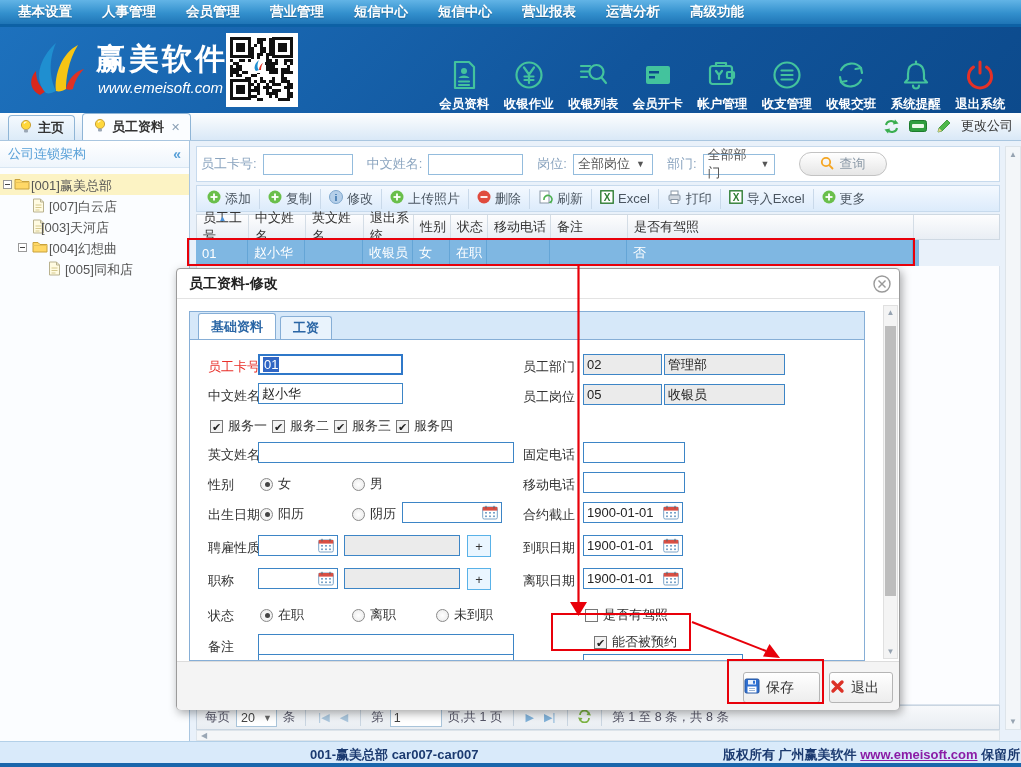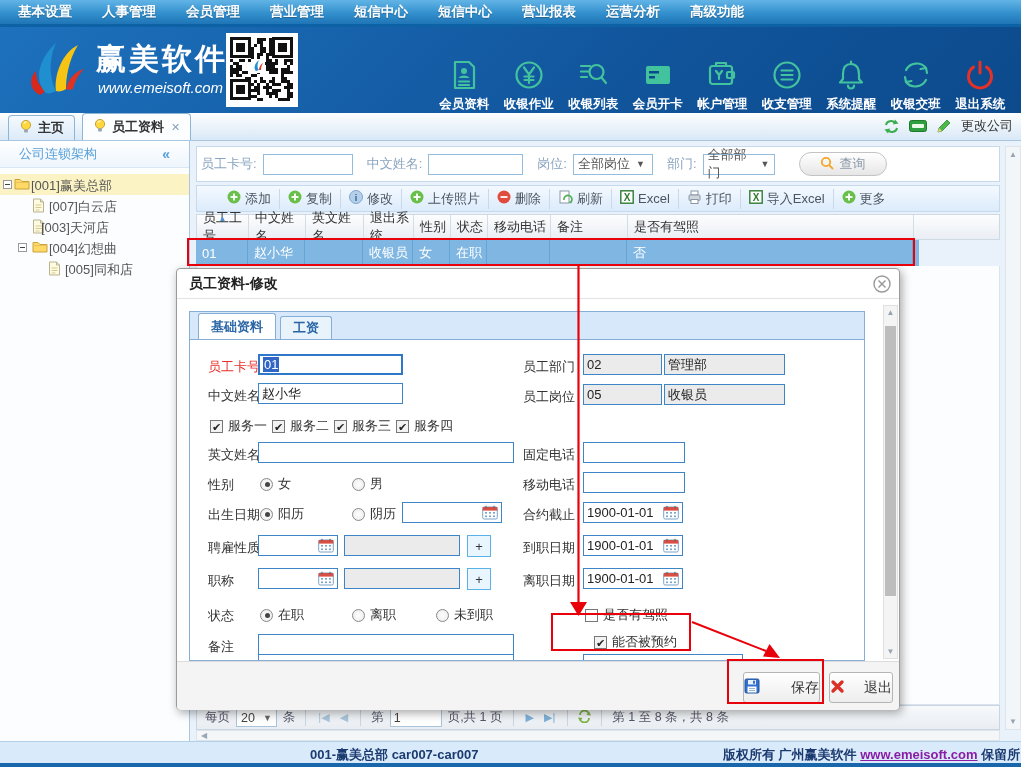--- a/index.html
+++ b/index.html
@@ -35,42 +35,42 @@
     border-radius:4px 4px 0 0; display:flex; align-items:center; padding:0 10px; gap:5px; cursor:pointer;
     font-size:13px; font-weight:bold; color:#333; background:linear-gradient(180deg,#f4f9fe,#dcebf8); }
   .ptab.active { background:#fbfdff; height:27px; }
   .tab-close { color:#8aa0b5; font-size:11px; margin-left:2px; cursor:pointer; }
   #company-tools { position:absolute; right:8px; top:4px; display:flex; align-items:center; gap:9px; }
   #company-tools span { display:flex; align-items:center; cursor:pointer; }
   #change-company-label { font-size:13px; color:#333; cursor:pointer; }
 
   
   #sidebar { position:absolute; left:0; top:141px; width:190px; height:600px; background:#fbfdff; border-right:1px solid #aac6e0; }
-  #sidebar-header { height:27px; border-bottom:1px solid #d8e6f3; display:flex; align-items:center; padding:0 19px;
+  #sidebar-header { height:27px; border-bottom:1px solid #d8e6f3; display:flex; align-items:center; padding:0 8px;
     background:linear-gradient(180deg,#ffffff,#eef5fc); }
   #sidebar-title { color:#58a0d8; font-size:13px; flex:1; }
   #sidebar-collapse { color:#58a0d8; font-size:14px; font-weight:bold; cursor:pointer; }
   .tree-node { position:relative; height:21px; display:flex; align-items:center; font-size:13px; color:#555; cursor:pointer; white-space:nowrap; }
   .tree-node.selected { background:#fcf3c4; }
   .expand-box { width:9px; height:9px; border:1px solid #9a9a9a; background:#fff; position:relative; display:inline-block; }
   .expand-box::after { content:""; position:absolute; left:1px; right:1px; top:3px; height:1px; background:#444; }
 
   
   #main { position:absolute; left:190px; top:141px; width:831px; height:600px; background:#e9f1fa; }
   #filter-panel { position:absolute; left:6px; top:5px; width:804px; height:36px; background:#fff; border:1px solid #c7daed; display:flex; align-items:center; padding-left:4px; gap:6px; }
   .flt-label { font-size:13px; color:#8aa4bf; }
   .flt-input { height:21px; border:1px solid #94bcdd; background:#fff; font-size:13px; padding:0 3px; color:#333; }
   .flt-select { height:21px; border:1px solid #94bcdd; background:#fff; font-size:13px; color:#555; display:flex; align-items:center; padding:0 4px; gap:6px; cursor:pointer; }
   .flt-select .car { color:#555; font-size:9px; }
   #search-btn { margin-left:18px; height:24px; width:88px; border:1px solid #c3c3c3; border-radius:12px;
     background:linear-gradient(180deg,#ffffff,#e6e6e6); display:flex; align-items:center; justify-content:center; gap:6px;
     font-size:13px; color:#8c9aa8; cursor:pointer; }
 
   #action-bar { position:absolute; left:6px; top:44px; width:804px; height:27px;
-    background:linear-gradient(180deg,#f4f9ff,#dcebfb); border:1px solid #c7daed; display:flex; align-items:center; padding-left:22px; }
+    background:linear-gradient(180deg,#f4f9ff,#dcebfb); border:1px solid #c7daed; display:flex; align-items:center; padding-left:2px; }
   .act-btn { display:flex; align-items:center; gap:4px; font-size:13px; color:#4a5560; padding:0 8px; cursor:pointer; height:20px; border-right:1px solid #c9d9ea; }
   .act-btn:last-child { border-right:none; }
 
   #grid-header { position:absolute; left:6px; top:73px; width:804px; height:26px;
     background:linear-gradient(180deg,#fdfdfe,#e9eef4); border:1px solid #cfd9e3; display:flex; }
   .gh-cell { position:relative; border-right:1px solid #d4dde6; font-size:13px; color:#333; display:flex; align-items:center; padding-left:6px; cursor:pointer; }
   .sort-arrow { position:absolute; top:0; left:50%; margin-left:-4px; font-size:8px; color:#4a90d9; line-height:7px; }
   #grid-row { position:absolute; left:6px; top:99px; width:723px; height:26px; background:#7fb7e2; display:flex; cursor:pointer; }
   .gr-cell { border-right:1px solid #64a5d6; font-size:13px; color:#fff; display:flex; align-items:center; padding-left:6px; overflow:hidden; white-space:nowrap; }
   #grid-body { position:absolute; left:6px; top:125px; width:804px; height:439px; background:#fcfdff; border:1px solid #dbe4ee; border-top:none; }
@@ -112,21 +112,21 @@
   .fi .selhl { background:#3166c4; color:#fff; padding:0 1px; }
   .fi .cal { margin-left:auto; display:flex; }
   .plusbtn { position:absolute; width:24px; height:22px; border:1px solid #59b2e8; background:#eaf6ff; color:#333; font-size:13px; display:flex; align-items:center; justify-content:center; cursor:pointer; }
   .cb { display:inline-block; width:13px; height:13px; border:1px solid #777; background:#fdfdfd; font-size:11px; line-height:12px; text-align:center; color:#222; cursor:pointer; }
   .cb.on { background:#f2f2f2; }
   .rd { display:inline-block; width:13px; height:13px; border:1px solid #8a8a8a; border-radius:50%; background:radial-gradient(#fff,#e8e8e8); position:relative; cursor:pointer; }
   .rd.on::after { content:""; position:absolute; left:3.5px; top:3.5px; width:5px; height:5px; border-radius:50%; background:#444; }
   .optlabel { font-size:13px; color:#333; margin-left:5px; white-space:nowrap; }
   .opt { position:absolute; display:flex; align-items:center; }
   #dlg-footer { position:absolute; left:0; top:392px; width:100%; height:49px; background:#f4f4f4; border-top:1px solid #dcdcdc; border-radius:0 0 4px 4px; }
-  .dlg-btn { position:absolute; top:10px; height:31px; border:1px solid #b5b5b5; border-radius:3px; background:linear-gradient(180deg,#ffffff,#ededed); display:flex; align-items:center; justify-content:space-between; gap:6px; font-size:14px; color:#333; cursor:pointer; }
+  .dlg-btn { position:absolute; top:10px; height:31px; border:1px solid #b5b5b5; border-radius:3px; background:linear-gradient(180deg,#ffffff,#ededed); display:flex; align-items:center; justify-content:flex-start; gap:6px; font-size:14px; color:#333; cursor:pointer; }
   #dlg-vscroll { position:absolute; left:706px; top:36px; width:15px; height:354px; background:#f4f4f4; border:1px solid #e0e0e0; }
   #dlg-vthumb { position:absolute; left:1px; top:20px; width:11px; height:270px; background:#bdbdbd; }
 
   
   .anno-box { position:absolute; border:2px solid #e8000a; z-index:50; pointer-events:none; }
   #anno-svg { position:absolute; left:0; top:0; z-index:50; pointer-events:none; }
 </style>
 </head>
 <body>
 
@@ -381,37 +381,37 @@
               <line x1="12.5" y1="13.5" x2="23.5" y2="13.5" fill="none" stroke="#43c39d" stroke-width="2.2" stroke-linecap="round" stroke-linejoin="round"></line>
               <line x1="12.5" y1="18" x2="23.5" y2="18" fill="none" stroke="#43c39d" stroke-width="2.2" stroke-linecap="round" stroke-linejoin="round"></line>
               <line x1="12.5" y1="22.5" x2="23.5" y2="22.5" fill="none" stroke="#43c39d" stroke-width="2.2" stroke-linecap="round" stroke-linejoin="round"></line>
             </svg>
           </span>
           <span class="quick-label">收支管理</span>
         </div>
         <div class="quick">
           <span>
             <svg width="36" height="36" viewBox="0 0 36 36">
-              <path d="M18 7 c-6 0 -8 5 -8 10 v5 l-3 3.5 h22 l-3 -3.5 v-5 c0 -5 -2 -10 -8 -10 z" fill="none" stroke="#43c39d" stroke-width="2.2" stroke-linecap="round" stroke-linejoin="round"></path>
-              <line x1="18" y1="4.5" x2="18" y2="7" fill="none" stroke="#43c39d" stroke-width="2.2" stroke-linecap="round" stroke-linejoin="round"></line>
-              <path d="M15 28.5 a3 3 0 0 0 6 0" fill="none" stroke="#43c39d" stroke-width="2.2" stroke-linecap="round" stroke-linejoin="round"></path>
-            </svg>
-          </span>
-          <span class="quick-label">系统提醒</span>
-        </div>
-        <div class="quick">
-          <span>
-            <svg width="36" height="36" viewBox="0 0 36 36">
               <path d="M8 13 A12 12 0 0 1 28 11" fill="none" stroke="#43c39d" stroke-width="2.2" stroke-linecap="round" stroke-linejoin="round"></path>
               <path d="M28 11 l1 5 m-1 -5 l-5.5 1" fill="none" stroke="#43c39d" stroke-width="2.2" stroke-linecap="round" stroke-linejoin="round"></path>
               <path d="M28 23 A12 12 0 0 1 8 25" fill="none" stroke="#43c39d" stroke-width="2.2" stroke-linecap="round" stroke-linejoin="round"></path>
               <path d="M8 25 l-1 -5 m1 5 l5.5 -1" fill="none" stroke="#43c39d" stroke-width="2.2" stroke-linecap="round" stroke-linejoin="round"></path>
             </svg>
           </span>
           <span class="quick-label">收银交班</span>
+        </div>
+        <div class="quick">
+          <span>
+            <svg width="36" height="36" viewBox="0 0 36 36">
+              <path d="M18 7 c-6 0 -8 5 -8 10 v5 l-3 3.5 h22 l-3 -3.5 v-5 c0 -5 -2 -10 -8 -10 z" fill="none" stroke="#43c39d" stroke-width="2.2" stroke-linecap="round" stroke-linejoin="round"></path>
+              <line x1="18" y1="4.5" x2="18" y2="7" fill="none" stroke="#43c39d" stroke-width="2.2" stroke-linecap="round" stroke-linejoin="round"></line>
+              <path d="M15 28.5 a3 3 0 0 0 6 0" fill="none" stroke="#43c39d" stroke-width="2.2" stroke-linecap="round" stroke-linejoin="round"></path>
+            </svg>
+          </span>
+          <span class="quick-label">系统提醒</span>
         </div>
         <div class="quick">
           <span>
             <svg width="36" height="36" viewBox="0 0 36 36">
               <path d="M11.5 10 a11.5 11.5 0 1 0 13 0" fill="none" stroke="#e53127" stroke-width="3" stroke-linecap="round"></path>
               <line x1="18" y1="5" x2="18" y2="16" stroke="#e53127" stroke-width="3" stroke-linecap="round"></line>
             </svg>
           </span>
           <span class="quick-label">退出系统</span>
         </div>

